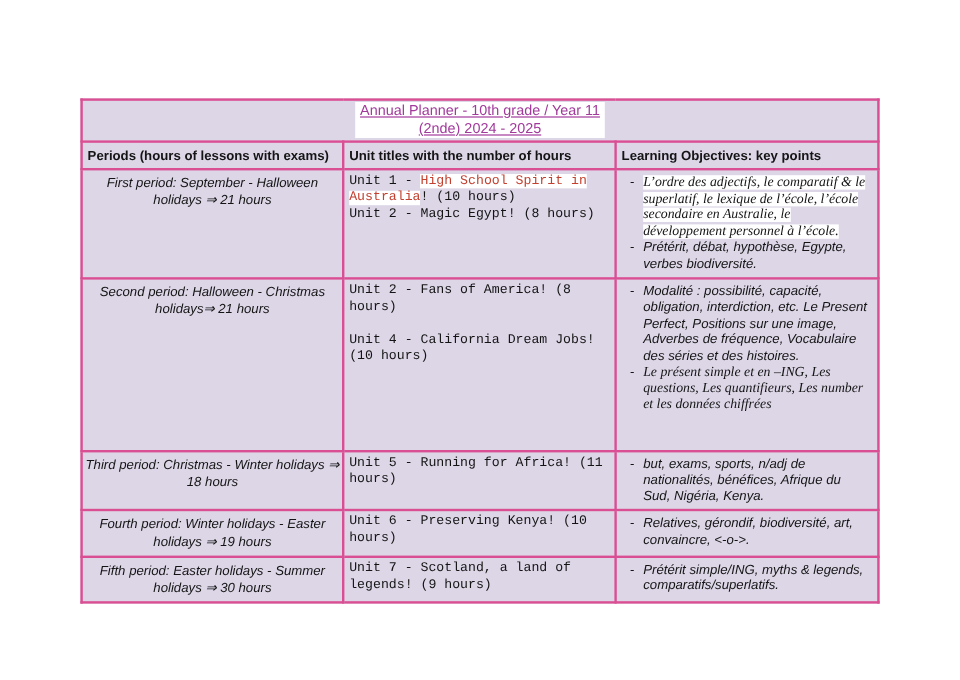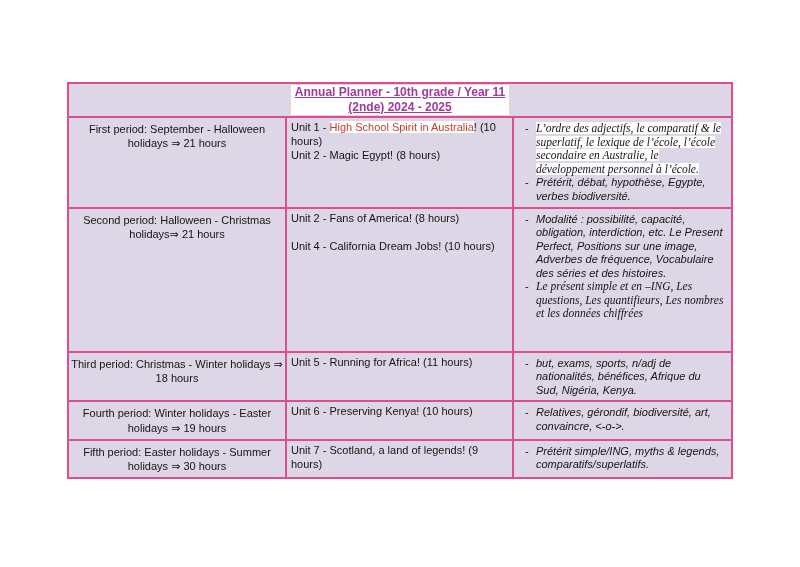--- a/index.html
+++ b/index.html
@@ -25,40 +25,40 @@
   table.planner td, table.planner th{
     border:2px solid var(--border);
     vertical-align:top;
     overflow:hidden;
   }
   
   tr.title-row{height:33px;}
   td.title-cell{text-align:center;padding:1px 2px;vertical-align:middle;}
   .title-box{display:inline-block;background:var(--hl);padding:0 4px;}
   .title-line{
-    display:block;font-weight:bold;font-size:12px;line-height:15px;
+    display:block;font-weight:normal;font-size:12px;line-height:15px;
     color:var(--title);text-decoration:underline;white-space:nowrap;
   }
   
   tr.header-row{height:23px;}
   table.planner th{
     font-size:11px;font-weight:bold;text-align:left;
     padding:3px 4px;vertical-align:middle;color:var(--ink);
   }
   
   tr.row-0{height:91px;}
   tr.row-1{height:144px;}
   tr.row-2{height:40px;}
   tr.row-3{height:36px;}
   tr.row-4{height:38px;}
   td.period-cell{
-    text-align:center;font-size:11px;line-height:1.3;
+    text-align:center;font-style:italic;font-size:11px;line-height:1.3;
     padding:4px 2px;color:var(--ink);
   }
-  td.units-cell{font-size:11px;line-height:1.25;padding:3px 4px;color:var(--ink);}
+  td.units-cell{font-size:11px;line-height:1.25;padding:3px 4px;color:var(--ink);font-family:Liberation Mono, monospace;}
   .unit-line{margin:0;}
   .unit-line.gap-after{margin-bottom:14px;}
   td.objectives-cell{font-size:11px;line-height:1.22;padding:4px 5px 3px 2px;color:var(--ink);}
   .bullet{display:flex;align-items:flex-start;}
   .bullet .dash{flex:0 0 20px;padding-left:9px;box-sizing:border-box;}
   .bullet .text{flex:1 1 auto;min-width:0;font-style:italic;}
   .bullet.serif .text .inner{
     font-family:"Liberation Serif",serif;font-size:11.5px;line-height:1.18;
   }
   .hl{background:var(--hl);}
@@ -75,20 +75,25 @@
       <col style="width:219px">
     </colgroup>
     <thead>
       <tr class="title-row">
         <td class="title-cell" colspan="3">
           <span class="title-box">
             <span class="title-line">Annual Planner - 10th grade / Year 11</span>
             <span class="title-line">(2nde) 2024 - 2025</span>
           </span>
         </td>
+      </tr>
+      <tr class="header-row">
+        <th>Periods (hours of lessons with exams)</th>
+        <th>Unit titles with the number of hours</th>
+        <th>Learning Objectives: key points</th>
       </tr>
     </thead>
     <tbody>
         <tr class="row-0">
           <td class="period-cell"><span>First period: September - Halloween holidays ⇒ 21 hours</span></td>
           <td class="units-cell">
             <p class="unit-line"><span>Unit 1 - </span><span class="red hl">High School Spirit in Australia</span><span>! (10 hours)</span></p>
             <p class="unit-line"><span>Unit 2 - Magic Egypt! (8 hours)</span></p>
           </td>
           <td class="objectives-cell">
@@ -108,21 +113,21 @@
             <p class="unit-line gap-after"><span>Unit 2 - Fans of America! (8 hours)</span></p>
             <p class="unit-line"><span>Unit 4 - California Dream Jobs! (10 hours)</span></p>
           </td>
           <td class="objectives-cell">
             <div class="bullet">
               <span class="dash">-</span>
               <div class="text"><span class="inner">Modalité : possibilité, capacité, obligation, interdiction, etc. Le Present Perfect, Positions sur une image, Adverbes de fréquence, Vocabulaire des séries et des histoires.</span></div>
             </div>
             <div class="bullet serif">
               <span class="dash">-</span>
-              <div class="text"><span class="inner">Le présent simple et en –ING, Les questions, Les quantifieurs, Les nombres et les données chiffrées</span></div>
+              <div class="text"><span class="inner">Le présent simple et en –ING, Les questions, Les quantifieurs, Les number et les données chiffrées</span></div>
             </div>
           </td>
         </tr>
         <tr class="row-2">
           <td class="period-cell"><span>Third period: Christmas - Winter holidays ⇒ 18 hours</span></td>
           <td class="units-cell">
             <p class="unit-line"><span>Unit 5 - Running for Africa! (11 hours)</span></p>
           </td>
           <td class="objectives-cell">
             <div class="bullet">

